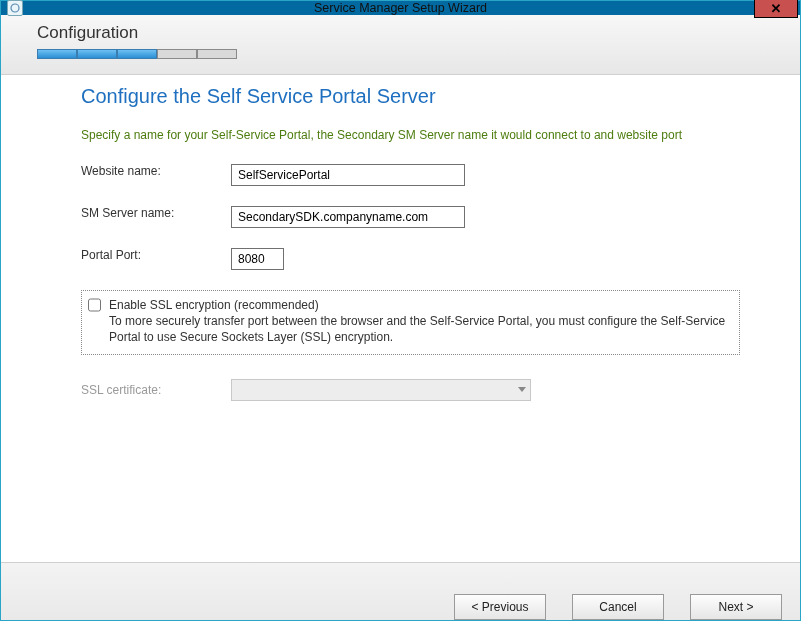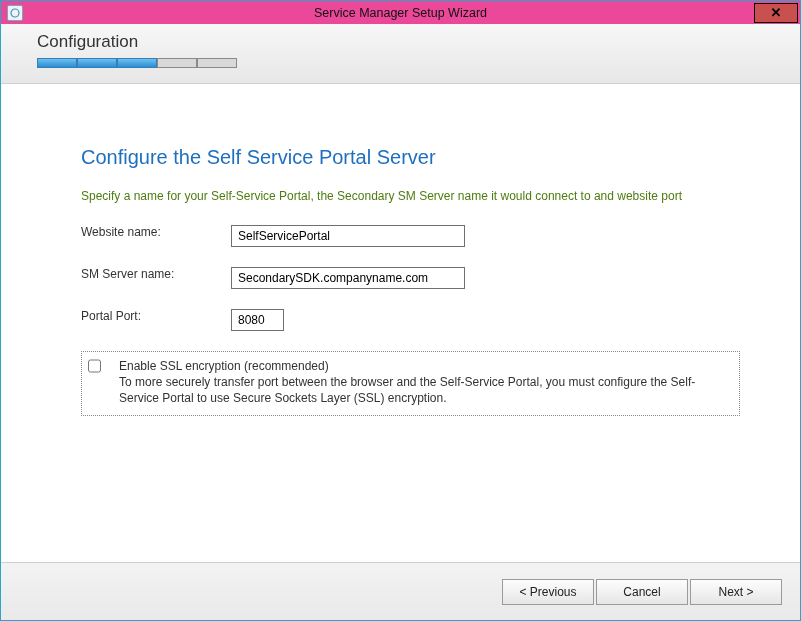--- a/index.html
+++ b/index.html
@@ -14,22 +14,22 @@
     }
     .window {
       width: 801px;
       height: 621px;
       border: 1px solid #2aa5c8;
       display: flex;
       flex-direction: column;
       background: #fff;
     }
     .titlebar {
-      height: 23px;
-      background: #ec4899;
+      height: 14px;
+      background: #0369a1;
       display: flex;
       align-items: center;
       padding: 0 0 0 6px;
       position: relative;
     }
     .titlebar .sysicon {
       width: 16px; height: 16px;
       border: 1px solid #7aa7b5;
       background: #eaf5fa;
       border-radius: 2px;
@@ -90,24 +90,23 @@
       height: 10px;
       border: 1px solid #8a8a8a;
       background: #d9d9d9;
     }
     .progress .seg.done {
       background: linear-gradient(#6ec0f2, #2a8ed4);
       border-color: #3a7db0;
     }
     .content {
       flex: 1;
-      padding: 26px 60px 10px 80px;
+      padding: 10px 60px 10px 80px;
       color: #333;
       overflow: hidden;
-      margin-top: 36px;
     }
     .page-title {
       color: #1e6fbf;
       font-size: 20px;
       font-weight: normal;
       margin: 0 0 20px 0;
     }
     .desc {
       color: #4d7c0f;
       margin-bottom: 22px;
@@ -132,21 +131,21 @@
       background: #fff;
     }
     .w-wide { width: 234px; }
     .w-narrow { width: 53px; }
     .ssl-block {
       border: 1px dotted #888;
       padding: 6px 10px 8px 6px;
       margin-top: 4px;
       margin-bottom: 24px;
       display: flex;
-      gap: 16px;
+      gap: 6px;
       align-items: flex-start;
     }
     .ssl-block input[type=checkbox] {
       width: 14px; height: 14px;
       margin: 1px 2px 0 0;
       accent-color: #999;
     }
     .ssl-text { color: #333; font-size: 12px; line-height: 1.35; }
     .ssl-text .hdr { display: block; }
     .cert-row {
@@ -174,24 +173,24 @@
       width: 0; height: 0;
       border-left: 4px solid transparent;
       border-right: 4px solid transparent;
       border-top: 5px solid #888;
     }
     .footer {
       height: 58px;
       border-top: 1px solid #cfcfcf;
       background: linear-gradient(#f3f3f3, #e9e9e9);
       display: flex;
-      align-items: center;
+      align-items: flex-end;
       justify-content: flex-end;
       padding: 0 18px;
-      gap: 2px;
+      gap: 26px;
     }
     .btn {
       min-width: 92px;
       height: 26px;
       border: 1px solid #9a9a9a;
       background: linear-gradient(#fdfdfd, #e6e6e6);
       font-family: inherit;
       font-size: 12px;
       color: #222;
       cursor: pointer;
@@ -246,20 +245,26 @@
     </div>
 
     <div class="ssl-block">
       <input type="checkbox" style="">
       <div class="ssl-text">
         <span class="hdr">Enable SSL encryption (recommended)</span>
         <span>To more securely transfer port between the browser and the Self-Service Portal, you must configure the Self-Service Portal to use Secure Sockets Layer (SSL) encryption.</span>
       </div>
     </div>
 
+    <div class="cert-row">
+      <div class="lbl">SSL certificate:</div>
+      <div class="combo">
+        <div class="arrow"></div>
+      </div>
+    </div>
   </div>
 
   <div class="footer">
     <button class="btn">&lt; Previous</button>
     <button class="btn">Cancel</button>
     <button class="btn">Next &gt;</button>
   </div>
 
 </div>
 

